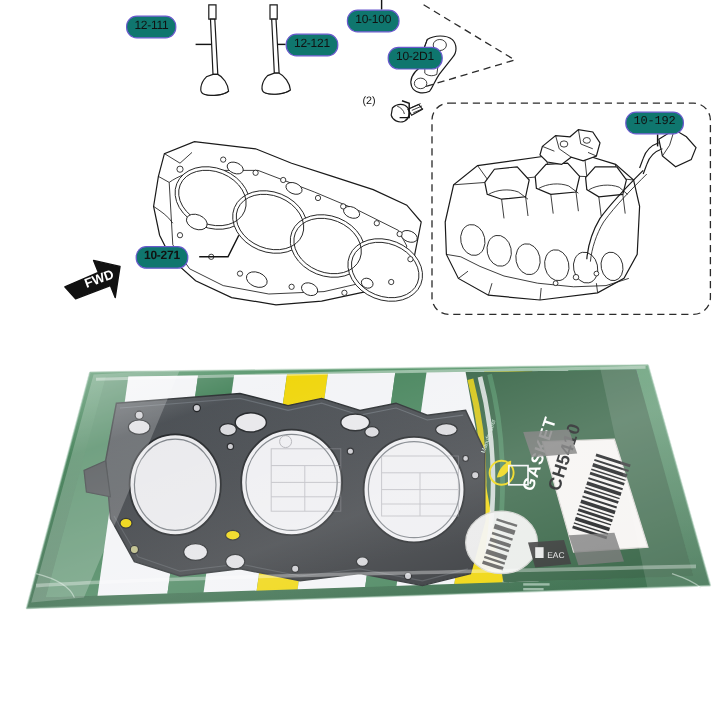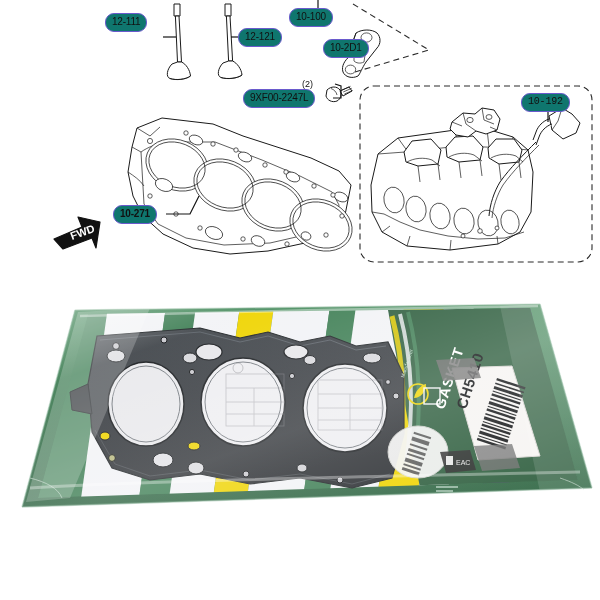--- a/index.html
+++ b/index.html
@@ -237,21 +237,20 @@
 
     <div class="calloutbox" style="left:105px; top:13px;">12-111</div>
 
     <div class="calloutbox" style="left:238px; top:28px;">12-121</div>
 
     <div class="calloutbox" style="left:289px; top:8px;">10-100</div>
 
     <div class="calloutbox" style="left:295px; top:39px;margin-left:28px;">10-2D1</div>
 
     <div class="qty" style="left:302px; top:79px;">(2)</div>
-    <div class="calloutbox" style="left:243px; top:89px;">9XF00-2247L</div>
 
     <div class="calloutbox" style="left:113px; top:205px;font-weight:bold;">10-271</div>
 
     <div class="calloutbox" style="left:521px; top:93px;font-family:Liberation Mono, monospace;">10-192</div>
   </div>
 
   <div id="photo">
     <svg width="600" height="308" viewBox="0 0 600 308" xmlns="http://www.w3.org/2000/svg">
       <defs>
         <clipPath id="packClip">

